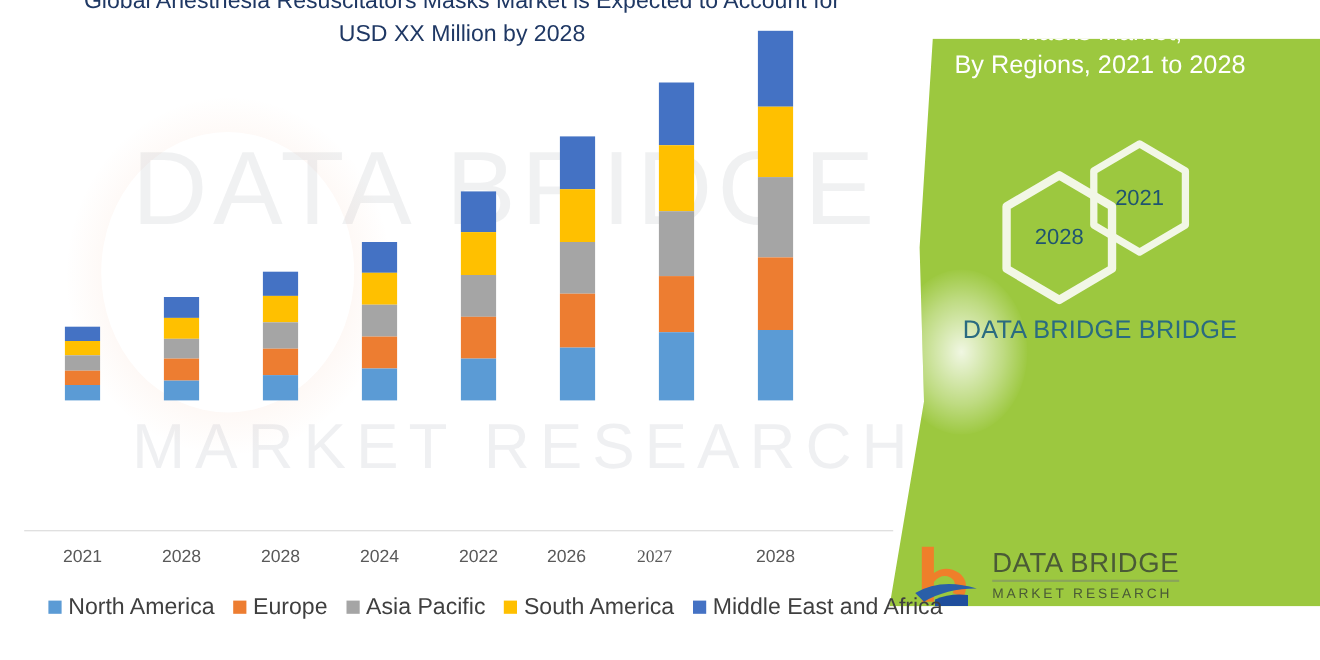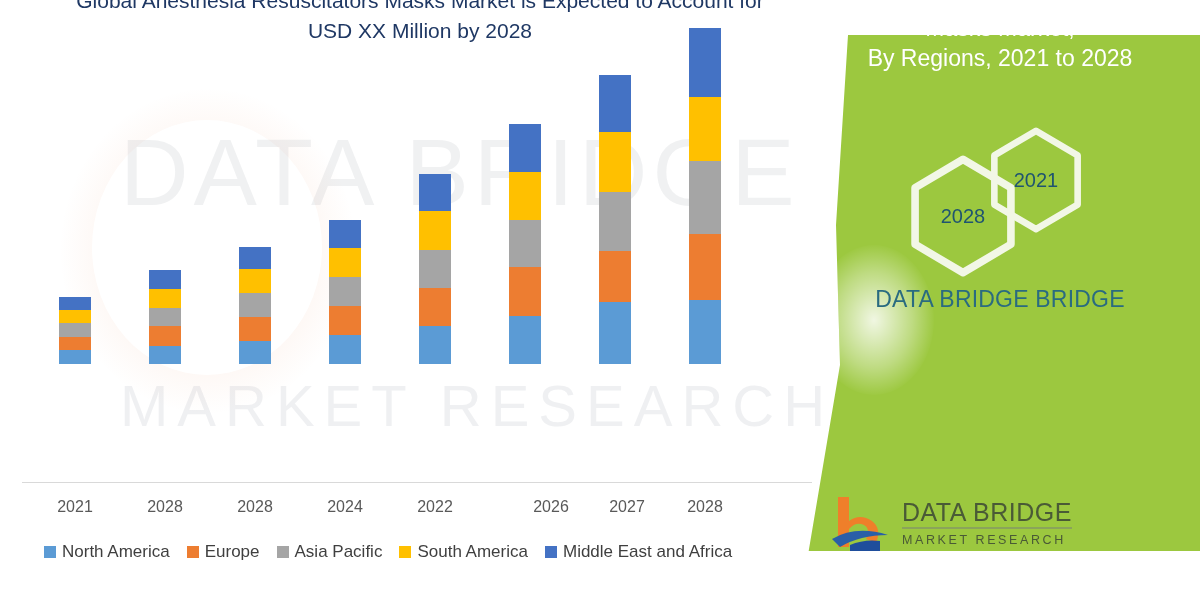--- a/index.html
+++ b/index.html
@@ -190,21 +190,21 @@
     position: absolute;
     left: 44px; top: 540px;
     height: 24px;
     display: flex;
     align-items: center;
     gap: 17px;
     z-index: 3;
   }
   .legend-item { display: flex; align-items: center; gap: 6px; }
   .legend-swatch { width: 12px; height: 12px; flex: 0 0 auto; }
-  .legend-label { font-size: 17px; color: #3f3f3f; white-space: nowrap; }
+  .legend-label { font-size: 21px; color: #3f3f3f; white-space: nowrap; }
 </style>
 </head>
 <body>
 
 <div id="page">
 
   <div class="watermark">
     <div class="wm-b"></div>
     <div class="wm-b2"></div>
     <div class="wm-line1">DATA BRIDGE</div>
@@ -272,22 +272,22 @@
           <div class="seg" style="background: rgb(255, 192, 0); height: 63.8px;"></div>
           <div class="seg" style="background: rgb(68, 114, 196); height: 69.6px;"></div>
         </div>
       </div>
     <div class="xlabels" id="xlabels">
         <div class="xlabel" style="left: 40px;">2021</div>
         <div class="xlabel" style="left: 130px;">2028</div>
         <div class="xlabel" style="left: 220px;">2028</div>
         <div class="xlabel" style="left: 310px;">2024</div>
         <div class="xlabel" style="left: 400px;">2022</div>
-        <div class="xlabel" style="left: 516px; text-align: center;">2026</div>
-        <div class="xlabel" style="left: 592px;">2027</div>
+        <div class="xlabel" style="left: 480px; text-align: center;">2026</div>
+        <div class="xlabel" style="left: 560px; font-family: Liberation Serif, serif;">2027</div>
         <div class="xlabel" style="left: 670px;">2028</div>
       </div>
   </div>
 
   <div class="legend" id="legend">
       <div class="legend-item">
         <span class="legend-swatch" style="background: rgb(91, 155, 213);"></span>
         <span class="legend-label">North America</span>
       </div>
       <div class="legend-item">

